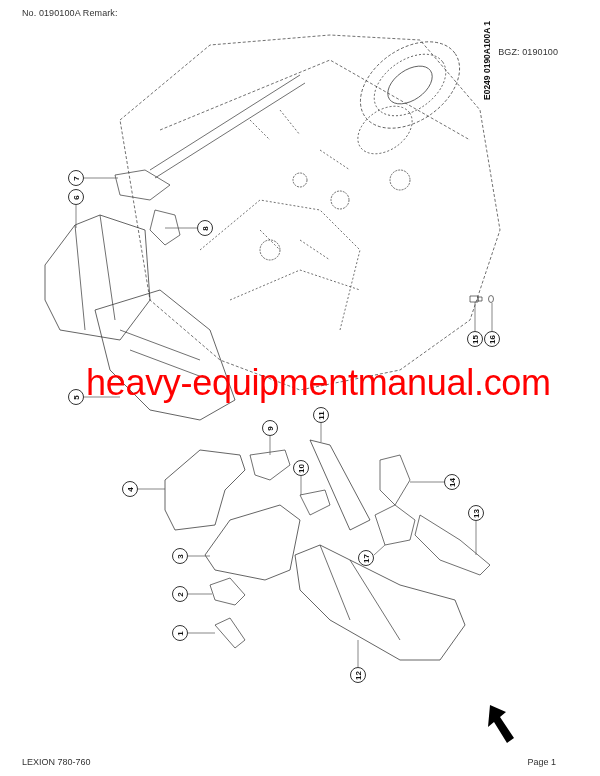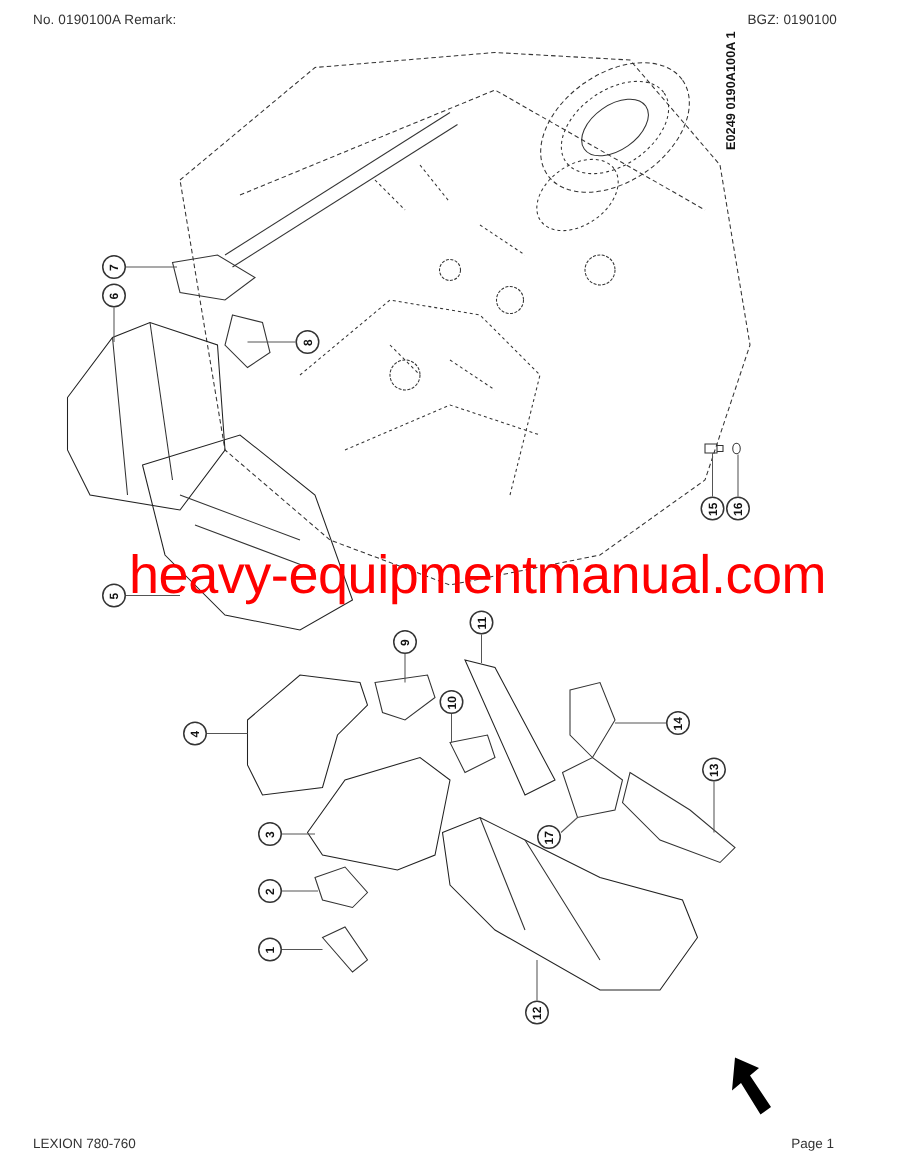--- a/index.html
+++ b/index.html
@@ -1,20 +1,20 @@
 <!DOCTYPE html>
 <html><head>
   <meta charset="utf-8">
   <style>
     html, body { margin: 0; padding: 0; background: #ffffff; }
     body { width: 600px; height: 776px; position: relative; overflow: hidden;
            font-family: "Liberation Sans", "DejaVu Sans", sans-serif; color: #222; }
     .hdr { position: absolute; top: 8px; font-size: 9px; color: #333; letter-spacing: 0.1px; }
     .hdr-left { left: 22px; }
-    .hdr-right { right: 42px; }
+    .hdr-right { right: 42px; margin-top: 39px; }
     .ftr { position: absolute; top: 757px; font-size: 9px; color: #333; }
     .ftr-left { left: 22px; }
     .ftr-right { right: 44px; padding-left: 21px; }
     .drawing-id { position: absolute; left: 482px; top: 100px; font-size: 8.5px; font-weight: bold;
                   transform: rotate(-90deg); transform-origin: left top; white-space: nowrap; color: #111; }
     .drawing { position: absolute; left: 0; top: 0; width: 600px; height: 776px; }
     .callout { position: absolute; width: 16px; height: 16px; border: 1px solid #333; border-radius: 50%;
                background: #fff; display: flex; align-items: center; justify-content: center;
                font-size: 8px; font-weight: bold; color: #111; box-sizing: border-box; }
     .callout span { transform: rotate(-90deg); display: inline-block; }

